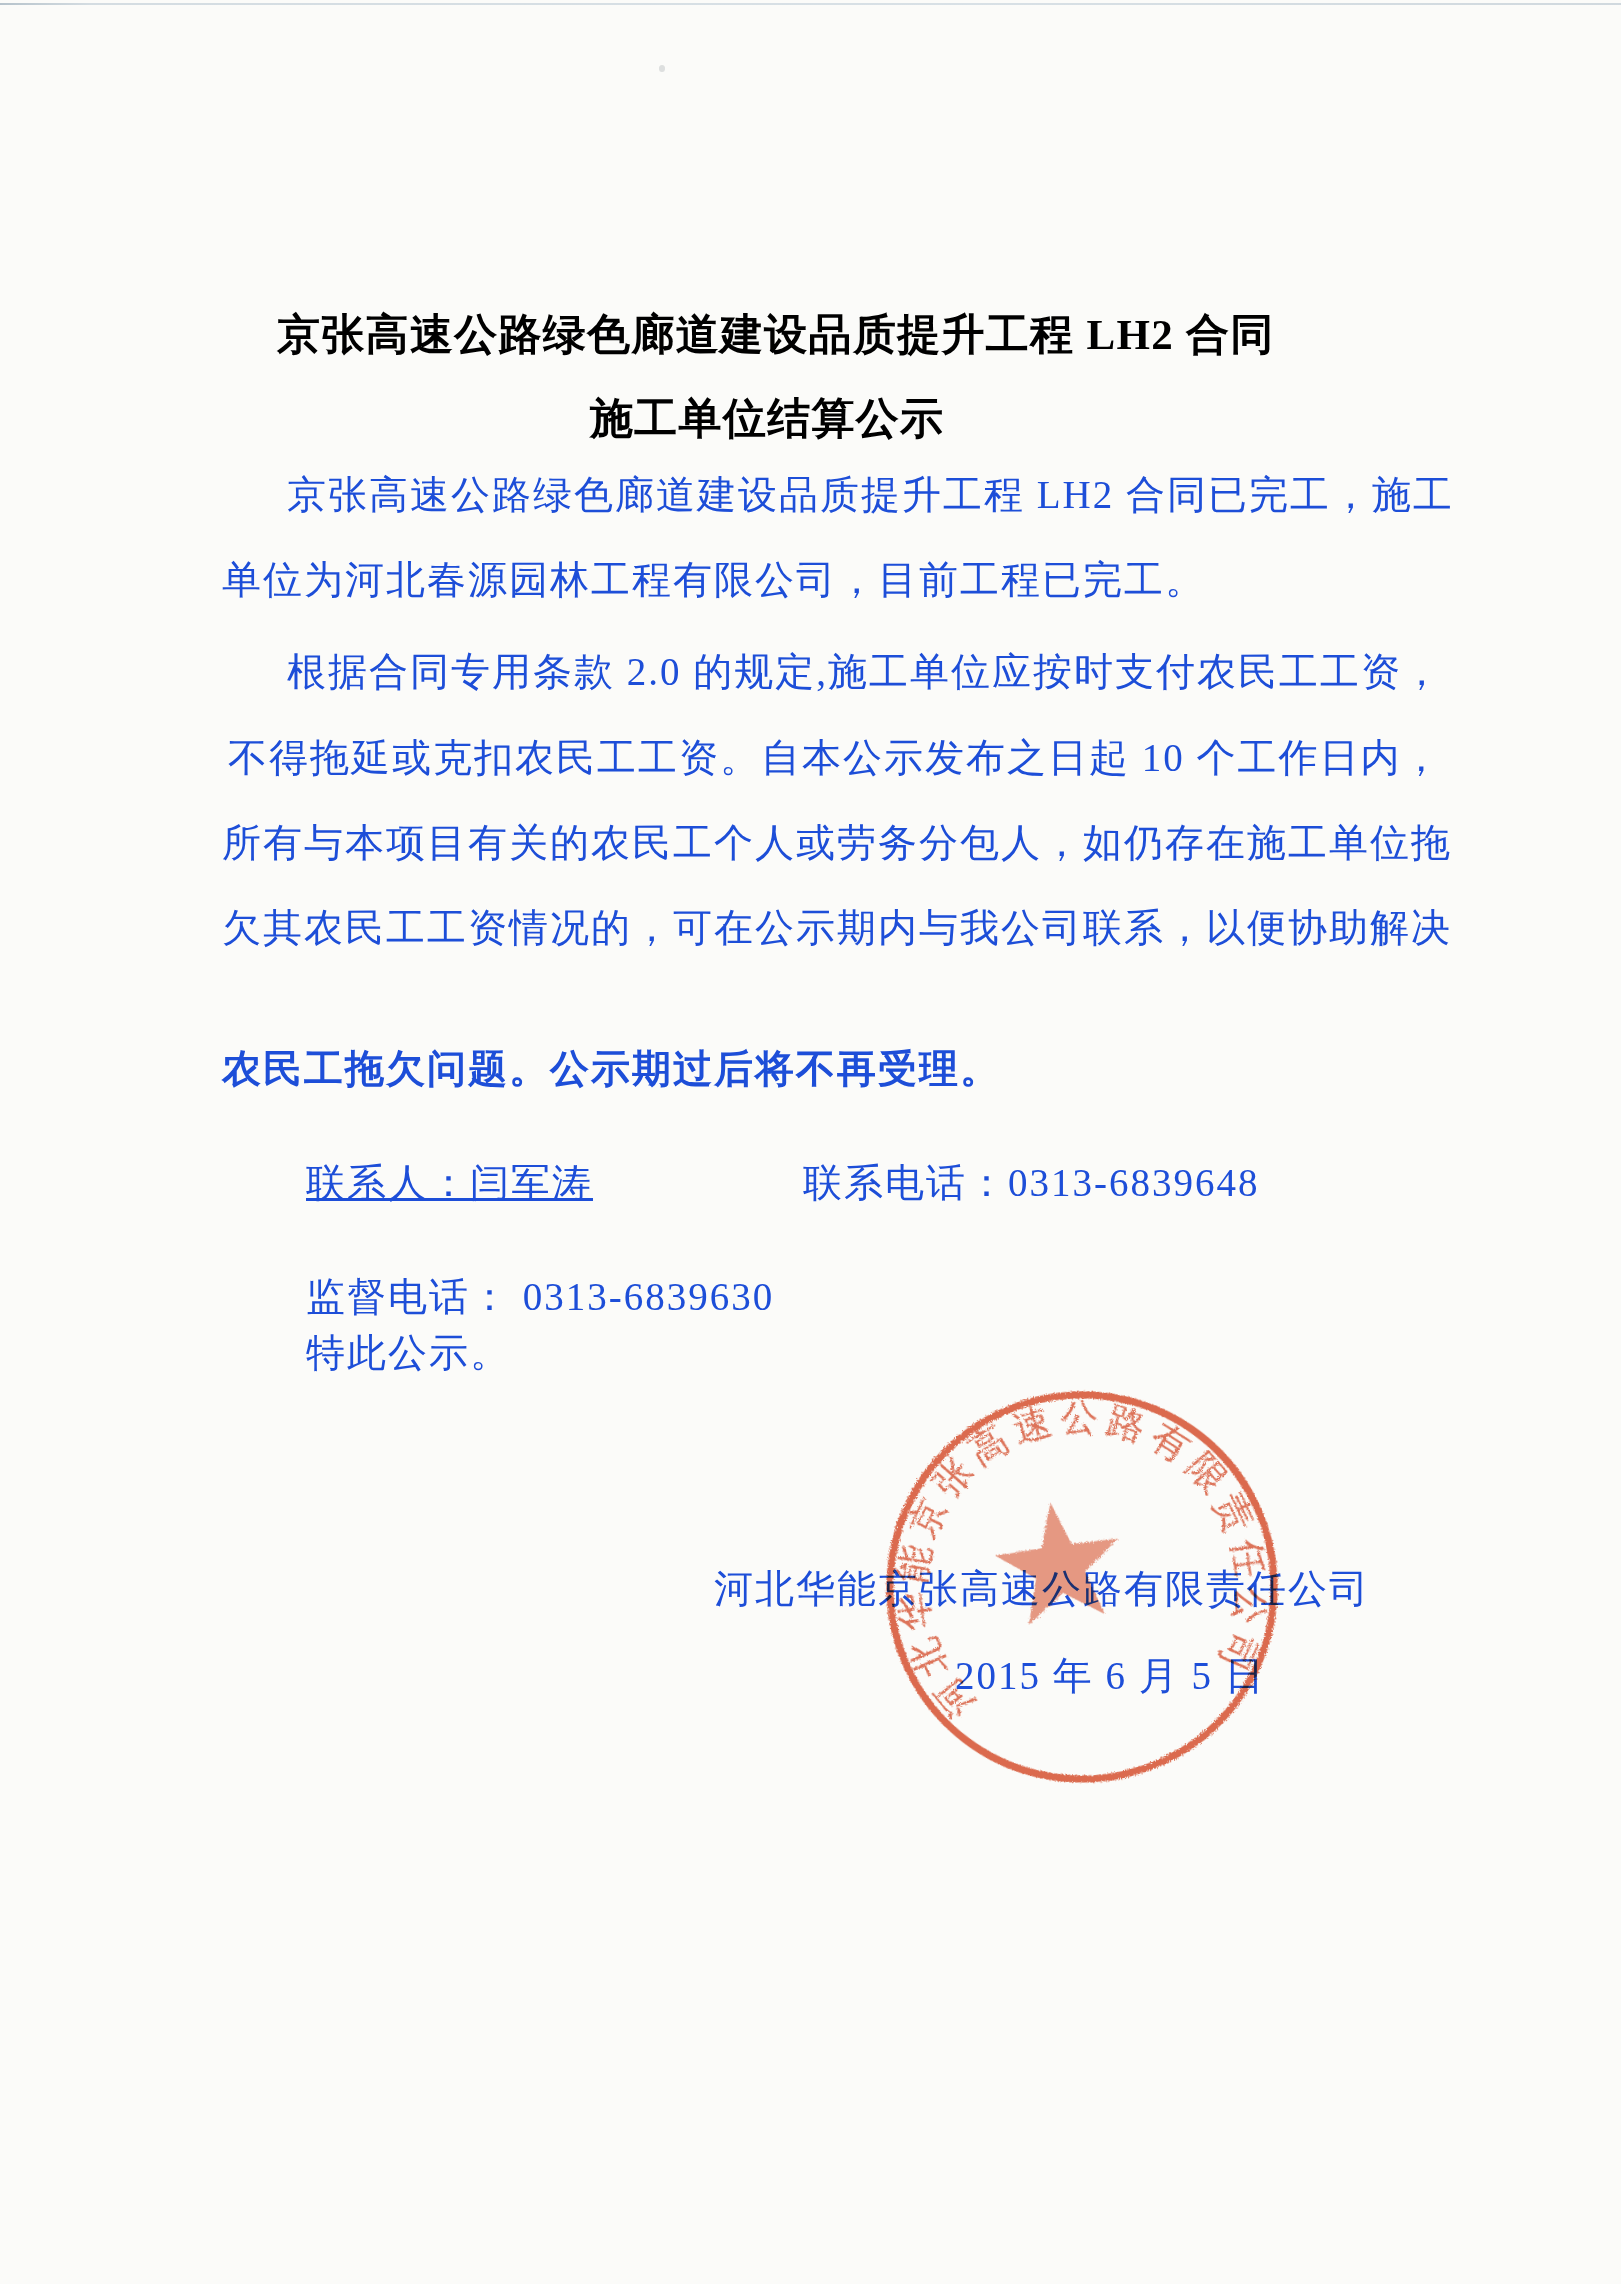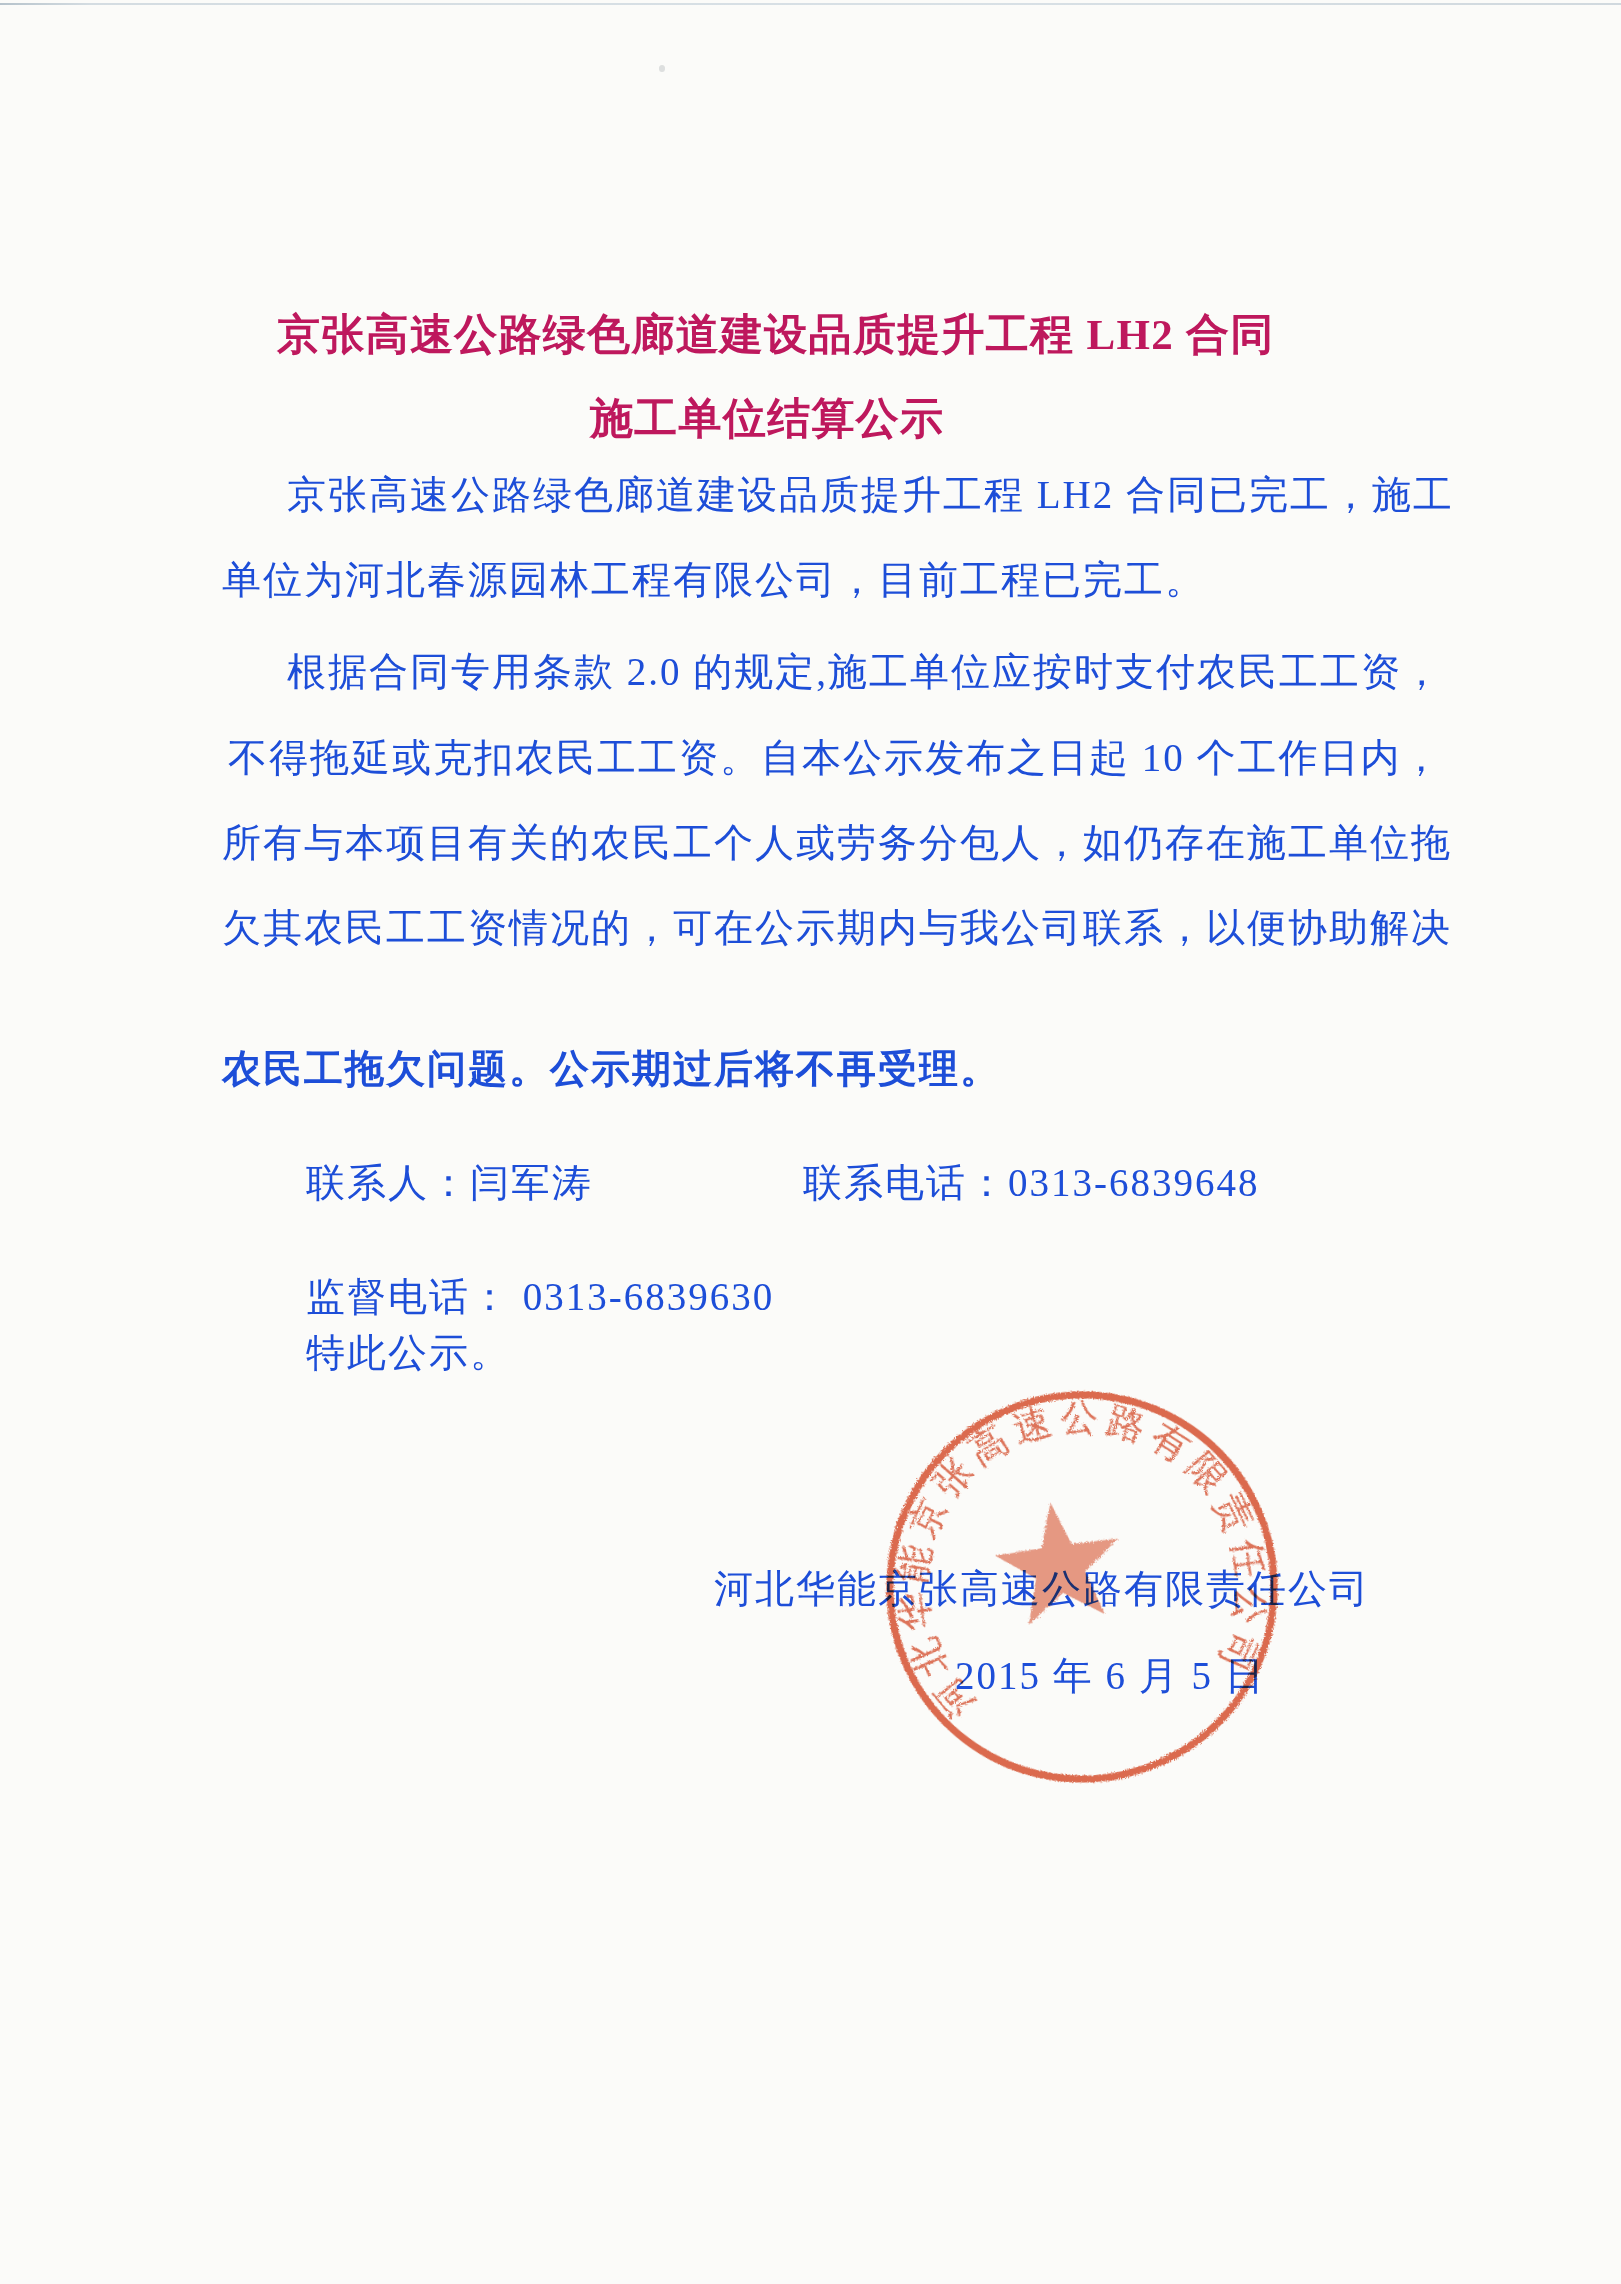--- a/index.html
+++ b/index.html
@@ -15,21 +15,21 @@
     position:absolute;
     white-space:nowrap;
     color:#1d4ed8;
     font-size:39px;
     letter-spacing:2px;
     line-height:1.08;
     font-family:"Liberation Serif","DejaVu Serif",serif;
   }
   .title{
     font-weight:bold;
-    color:#be185d;
+    color:#000000;
     font-size:43px;
     letter-spacing:1.3px;
     text-align:center;
   }
   .scan-edge{
     position:absolute;top:2.6px;left:0;width:100%;height:2.6px;
     background:linear-gradient(90deg,#9fb0bc 0px,#c7d2da 91px,#ccd7df 60%,#c2cdd5 100%);
     opacity:.75;
   }
   .speck{
@@ -55,21 +55,21 @@
   <div class="line title" style="left:590px;top:396px;">施工单位结算公示</div>
 
   <div class="line" style="left:287px;top:474px;">京张高速公路绿色廊道建设品质提升工程 LH2 合同已完工，施工</div>
   <div class="line" style="left:222px;top:559px;">单位为河北春源园林工程有限公司，目前工程已完工。</div>
   <div class="line" style="left:287px;top:651px;">根据合同专用条款 2.0 的规定,施工单位应按时支付农民工工资，</div>
   <div class="line" style="left:228px;top:737px;text-align:right;">不得拖延或克扣农民工工资。自本公示发布之日起 10 个工作日内，</div>
   <div class="line" style="left:222px;top:822px;">所有与本项目有关的农民工个人或劳务分包人，如仍存在施工单位拖</div>
   <div class="line" style="left:222px;top:907px;">欠其农民工工资情况的，可在公示期内与我公司联系，以便协助解决</div>
   <div class="line" style="left:222px;top:1048px;font-weight:bold;">农民工拖欠问题。公示期过后将不再受理。</div>
 
-  <div class="line" style="left:306px;top:1162px;">联系人：闫军涛</div>
+  <div class="line" style="left:306px;top:1162px;text-decoration:underline;">联系人：闫军涛</div>
   <div class="line" style="left:803px;top:1162px;text-align:center;">联系电话：0313-6839648</div>
 
   <div class="line" style="left:306px;top:1247px;margin-top:29px;">监督电话： 0313-6839630</div>
 
   <div class="line" style="left:306px;top:1332px;">特此公示。</div>
 
   <div class="line" style="left:714px;top:1568px;">河北华能京张高速公路有限责任公司</div>
 
   <div class="line" style="left:955px;top:1655px;">2015 年 6 月 5 日</div>
 

